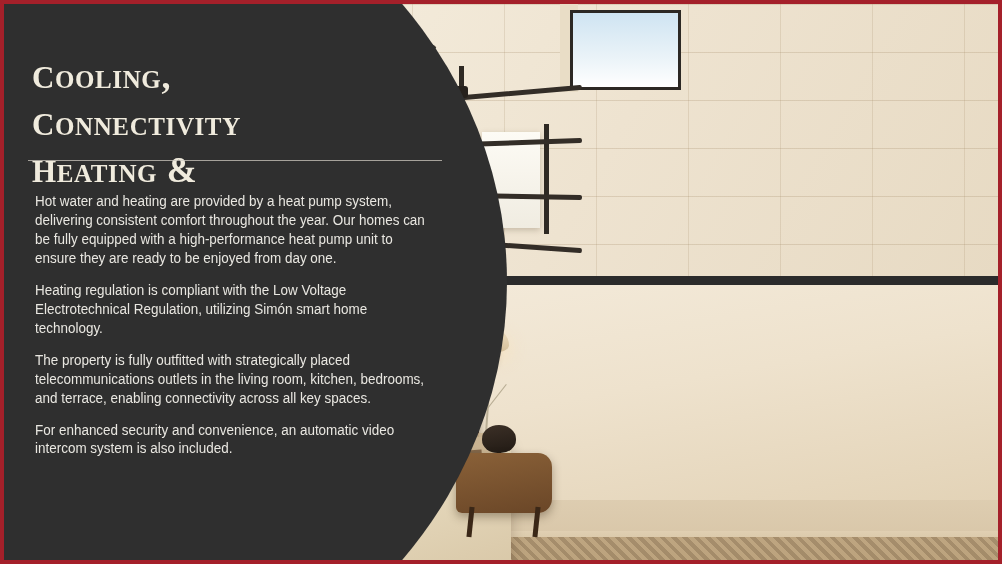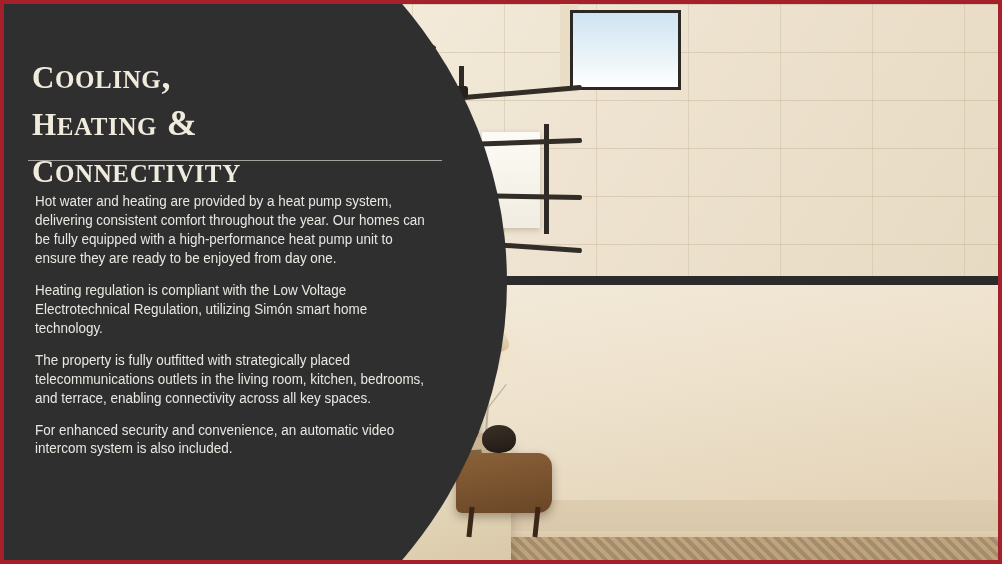--- a/index.html
+++ b/index.html
@@ -392,22 +392,22 @@
           <div class="chair-arm"></div>
         </div>
       </div>
     </div>
 
     <div class="panel"></div>
 
     <div class="content">
       <h1 class="title">
         <span>Cooling,</span>
+        <span>connectivity</span>
         <span>heating &amp;</span>
-        <span>connectivity</span>
       </h1>
       <div class="rule"></div>
 
       <div class="body">
         <p>Hot water and heating are provided by a heat pump system, delivering consistent comfort throughout the year. Our homes can be fully equipped with a high-performance heat pump unit to ensure they are ready to be enjoyed from day one.</p>
         <p>Heating regulation is compliant with the Low Voltage Electrotechnical Regulation, utilizing Simón smart home technology.</p>
         <p>The property is fully outfitted with strategically placed telecommunications outlets in the living room, kitchen, bedrooms, and terrace, enabling connectivity across all key spaces.</p>
         <p>For enhanced security and convenience, an automatic video intercom system is also included.</p>
       </div>
     </div>

